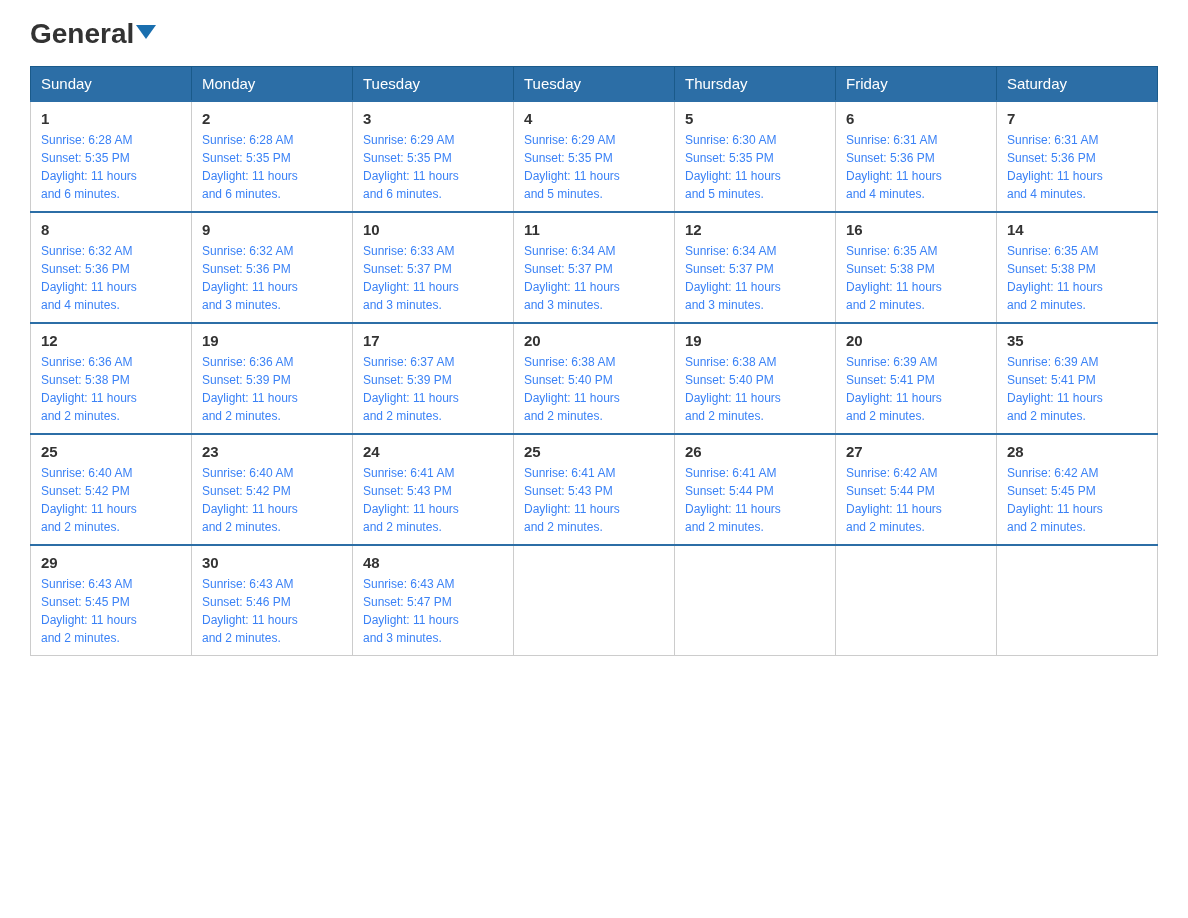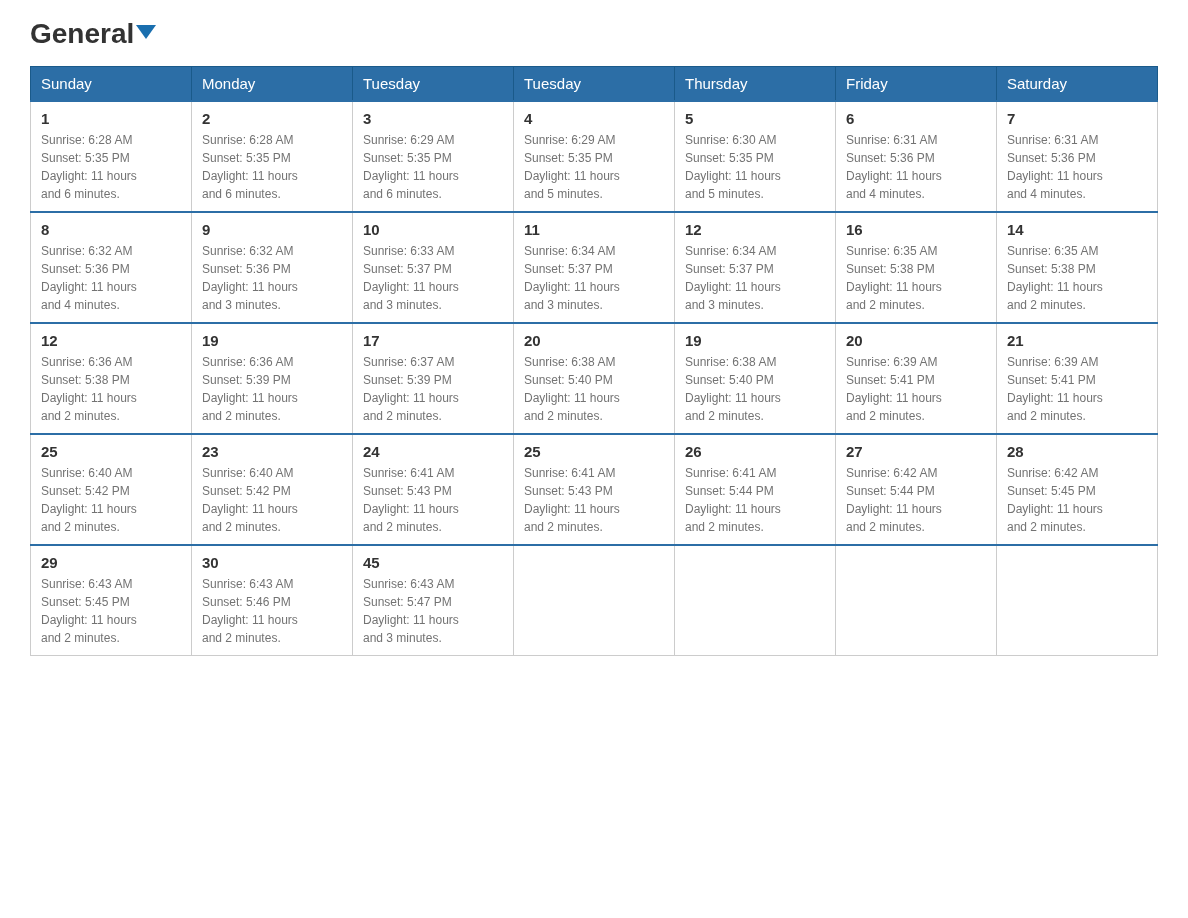--- a/index.html
+++ b/index.html
@@ -83,21 +83,21 @@
     }
     .day-number {
       font-size: 15px;
       font-weight: bold;
       display: block;
       margin-bottom: 4px;
     }
     .day-info {
       font-size: 12px;
       line-height: 1.5;
-      color: #737373;
+      color: #3b82f6;
     }
     .empty-cell {
       background: #fff;
     }
     tr:first-child td {
       border-top: 2px solid #2c6ea6;
     }
     .calendar-table tr td {
       border-top: 2px solid #2c6ea6;
     }
@@ -210,21 +210,21 @@
       </td>
         <td>
         <span class="day-number">19</span>
         <span class="day-info">Sunrise: 6:38 AM<br>Sunset: 5:40 PM<br>Daylight: 11 hours<br>and 2 minutes.</span>
       </td>
         <td>
         <span class="day-number">20</span>
         <span class="day-info">Sunrise: 6:39 AM<br>Sunset: 5:41 PM<br>Daylight: 11 hours<br>and 2 minutes.</span>
       </td>
         <td>
-        <span class="day-number">21</span>
+        <span class="day-number">35</span>
         <span class="day-info">Sunrise: 6:39 AM<br>Sunset: 5:41 PM<br>Daylight: 11 hours<br>and 2 minutes.</span>
       </td>
       </tr>
       <tr>
         <td>
         <span class="day-number">25</span>
         <span class="day-info">Sunrise: 6:40 AM<br>Sunset: 5:42 PM<br>Daylight: 11 hours<br>and 2 minutes.</span>
       </td>
         <td>
         <span class="day-number">23</span>
@@ -254,21 +254,21 @@
       <tr>
         <td>
         <span class="day-number">29</span>
         <span class="day-info">Sunrise: 6:43 AM<br>Sunset: 5:45 PM<br>Daylight: 11 hours<br>and 2 minutes.</span>
       </td>
         <td>
         <span class="day-number">30</span>
         <span class="day-info">Sunrise: 6:43 AM<br>Sunset: 5:46 PM<br>Daylight: 11 hours<br>and 2 minutes.</span>
       </td>
         <td>
-        <span class="day-number">45</span>
+        <span class="day-number">48</span>
         <span class="day-info">Sunrise: 6:43 AM<br>Sunset: 5:47 PM<br>Daylight: 11 hours<br>and 3 minutes.</span>
       </td>
         <td class="empty-cell"></td>
         <td class="empty-cell"></td>
         <td class="empty-cell"></td>
         <td class="empty-cell"></td>
       </tr>
     </tbody>
 </table>
 

